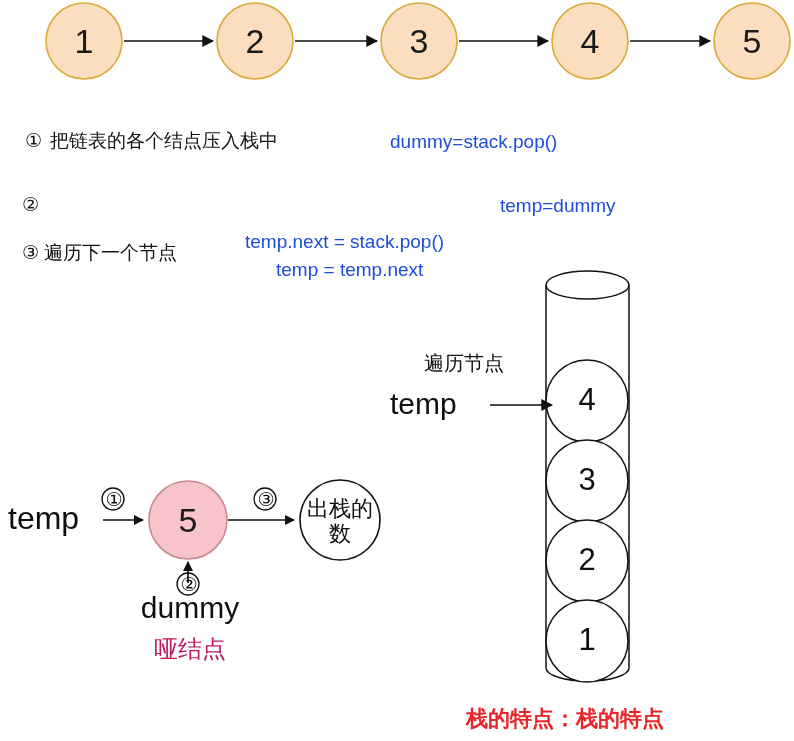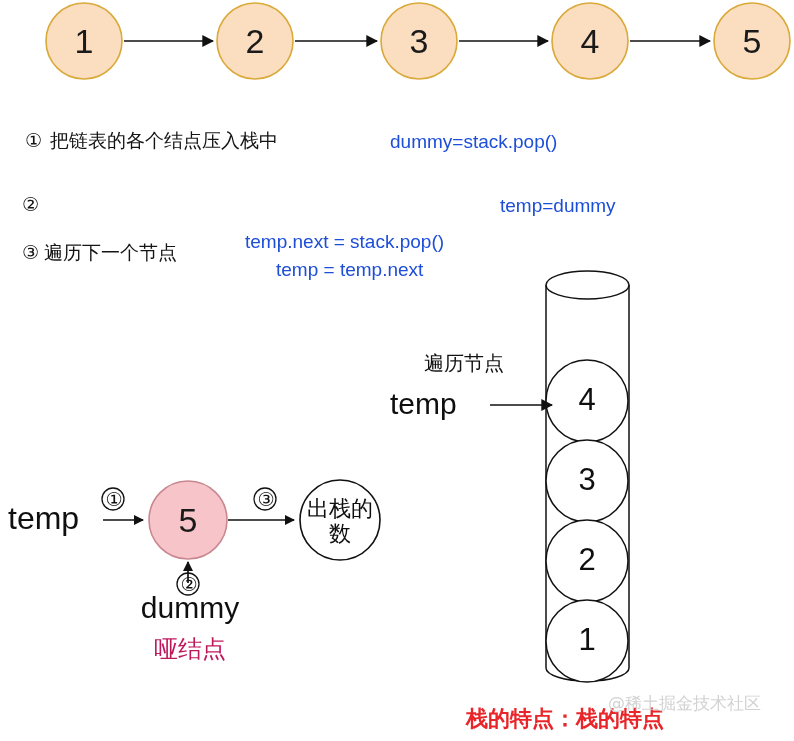--- a/index.html
+++ b/index.html
@@ -180,15 +180,14 @@
   <div class="abs pop-text cn" style="left:300px;top:520px;width:80px;">数</div>
 
   <div class="abs circled cn" style="left:104px;top:489px;width:20px;text-align:center;">①</div>
   <div class="abs circled cn" style="left:256px;top:489px;width:20px;text-align:center;">③</div>
   <div class="abs circled cn" style="left:179px;top:574px;width:20px;text-align:center;">②</div>
 
   <div class="abs label-dummy" style="left:120px;top:591px;width:140px;text-align:center;">dummy</div>
   <div class="abs label-sub cn" style="left:120px;top:636px;width:140px;text-align:center;">哑结点</div>
 
   <div class="abs red-note cn" style="left:466px;top:706px;">栈的特点：栈的特点</div>
-  <div class="abs watermark cn" style="left:608px;top:694px;">@稀土掘金技术社区</div>
 
 </div>
 
 </body></html>

